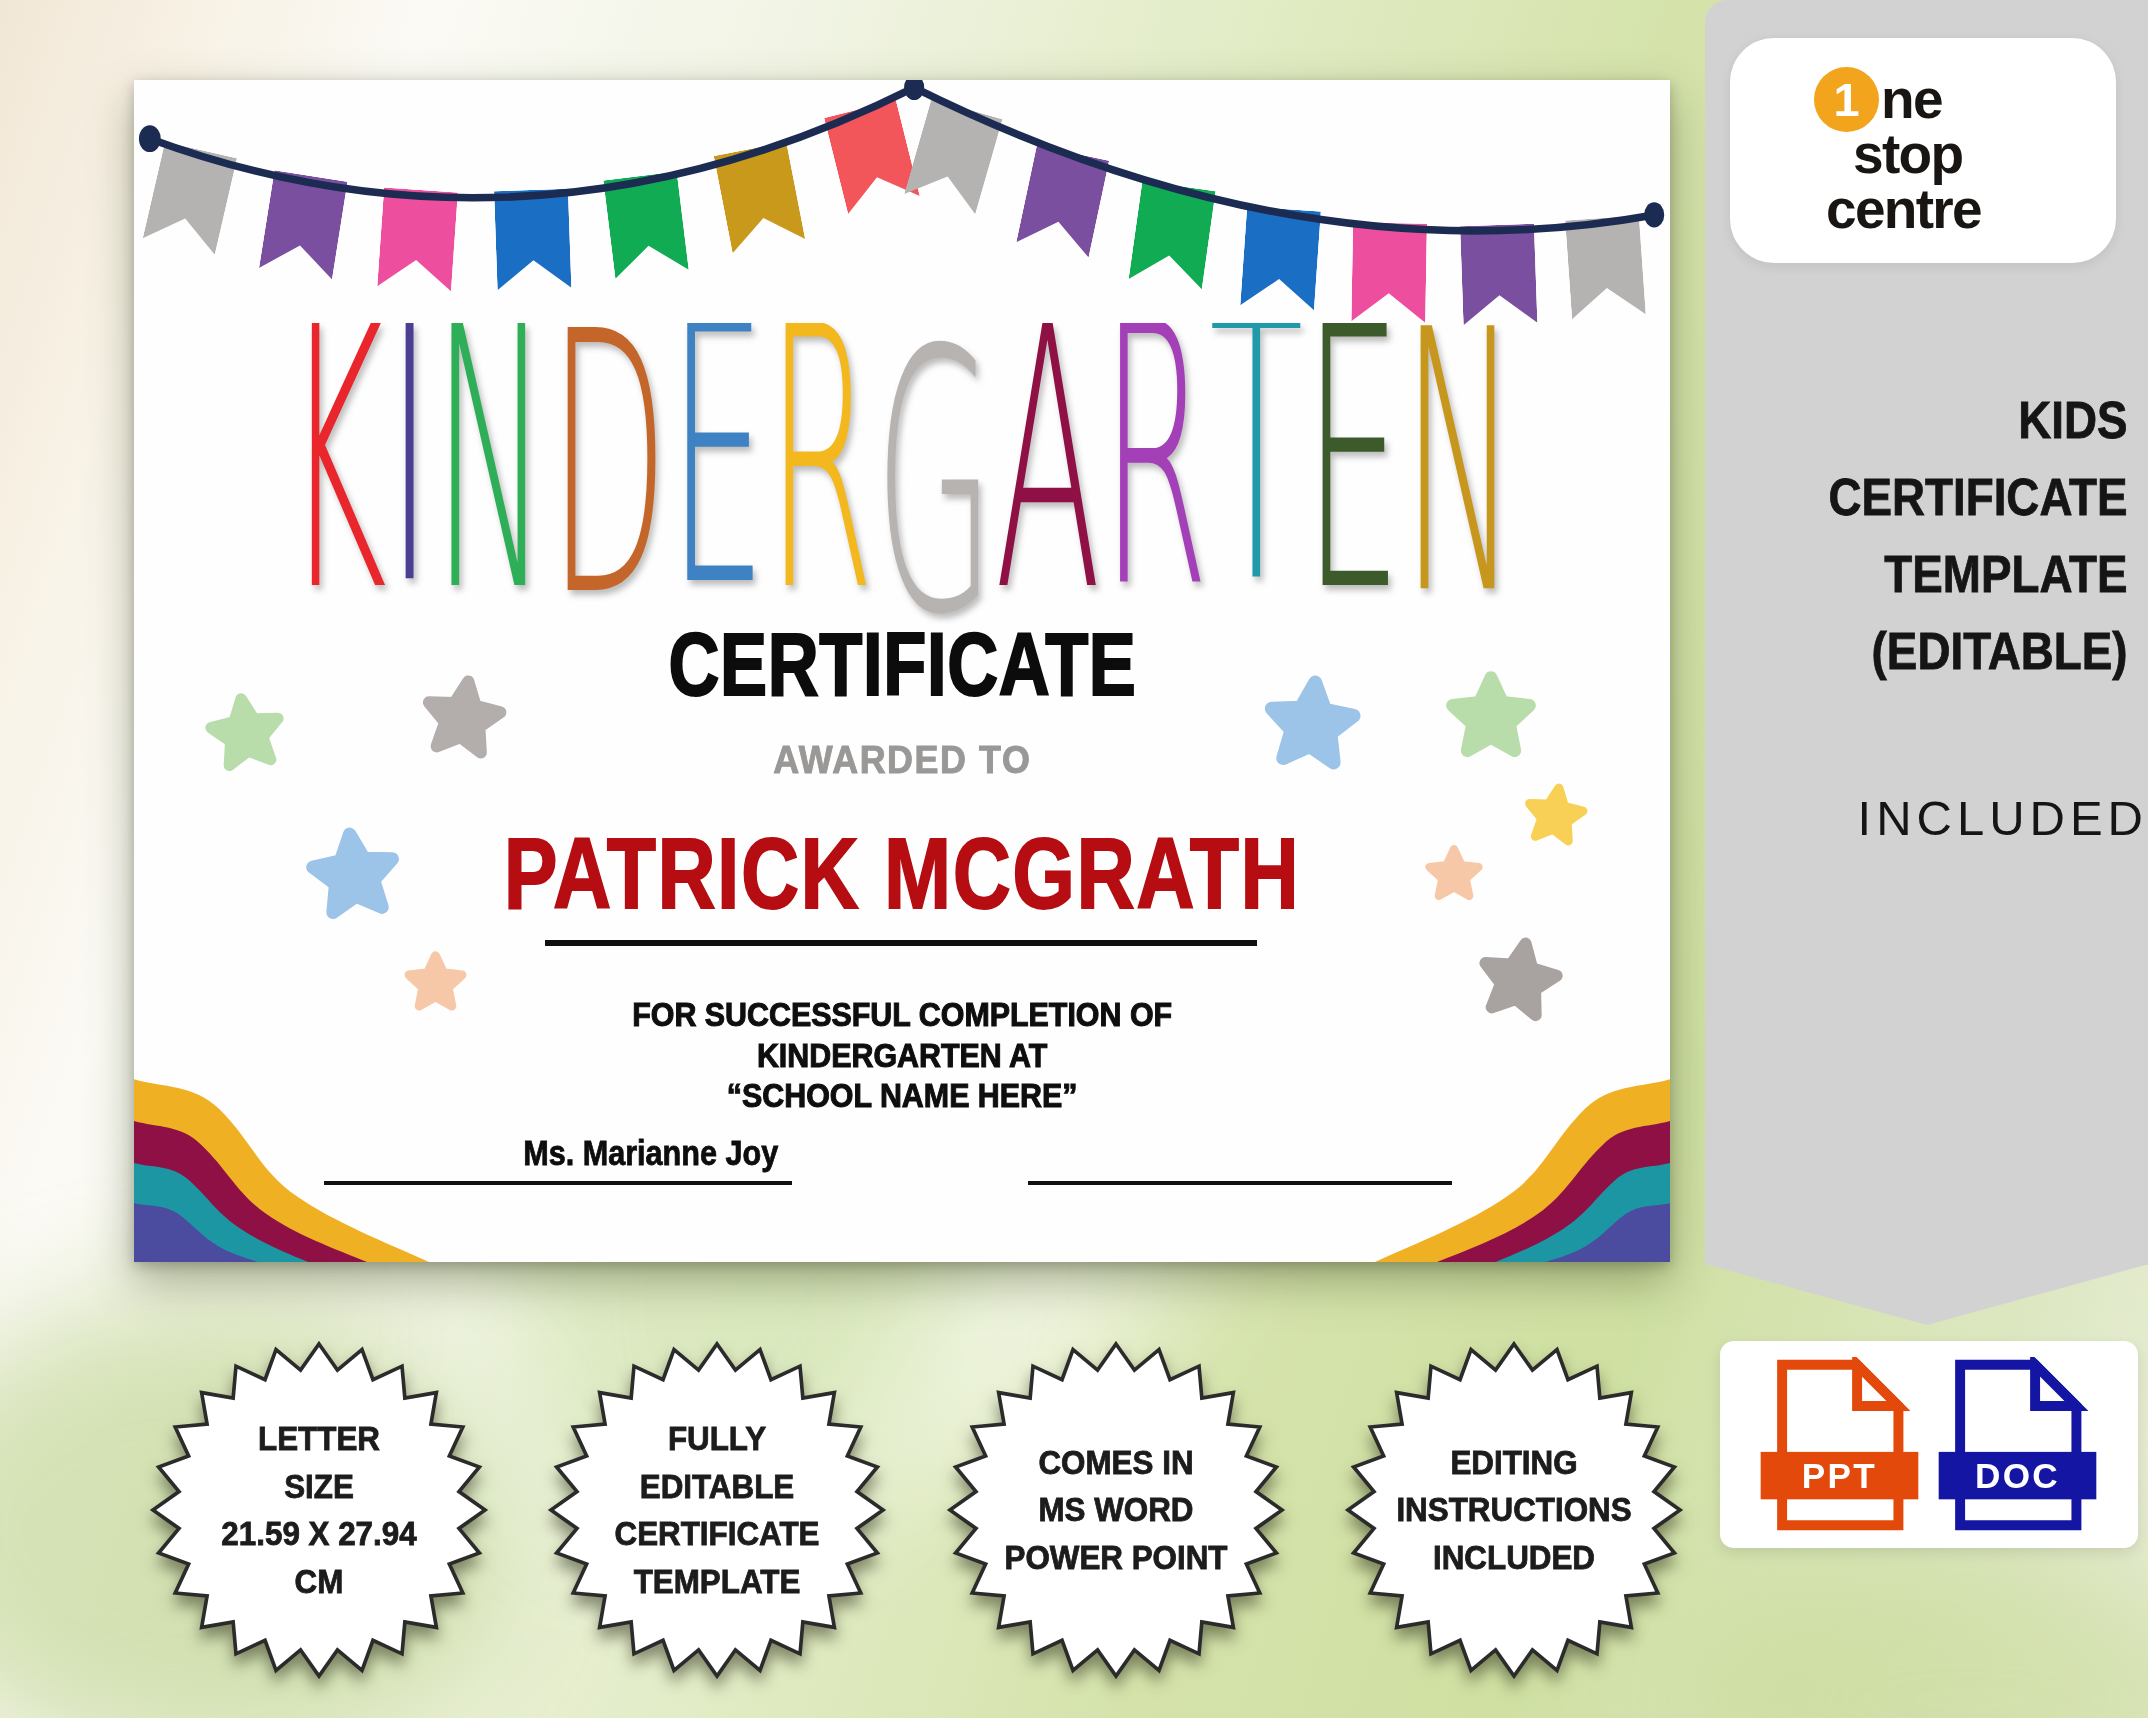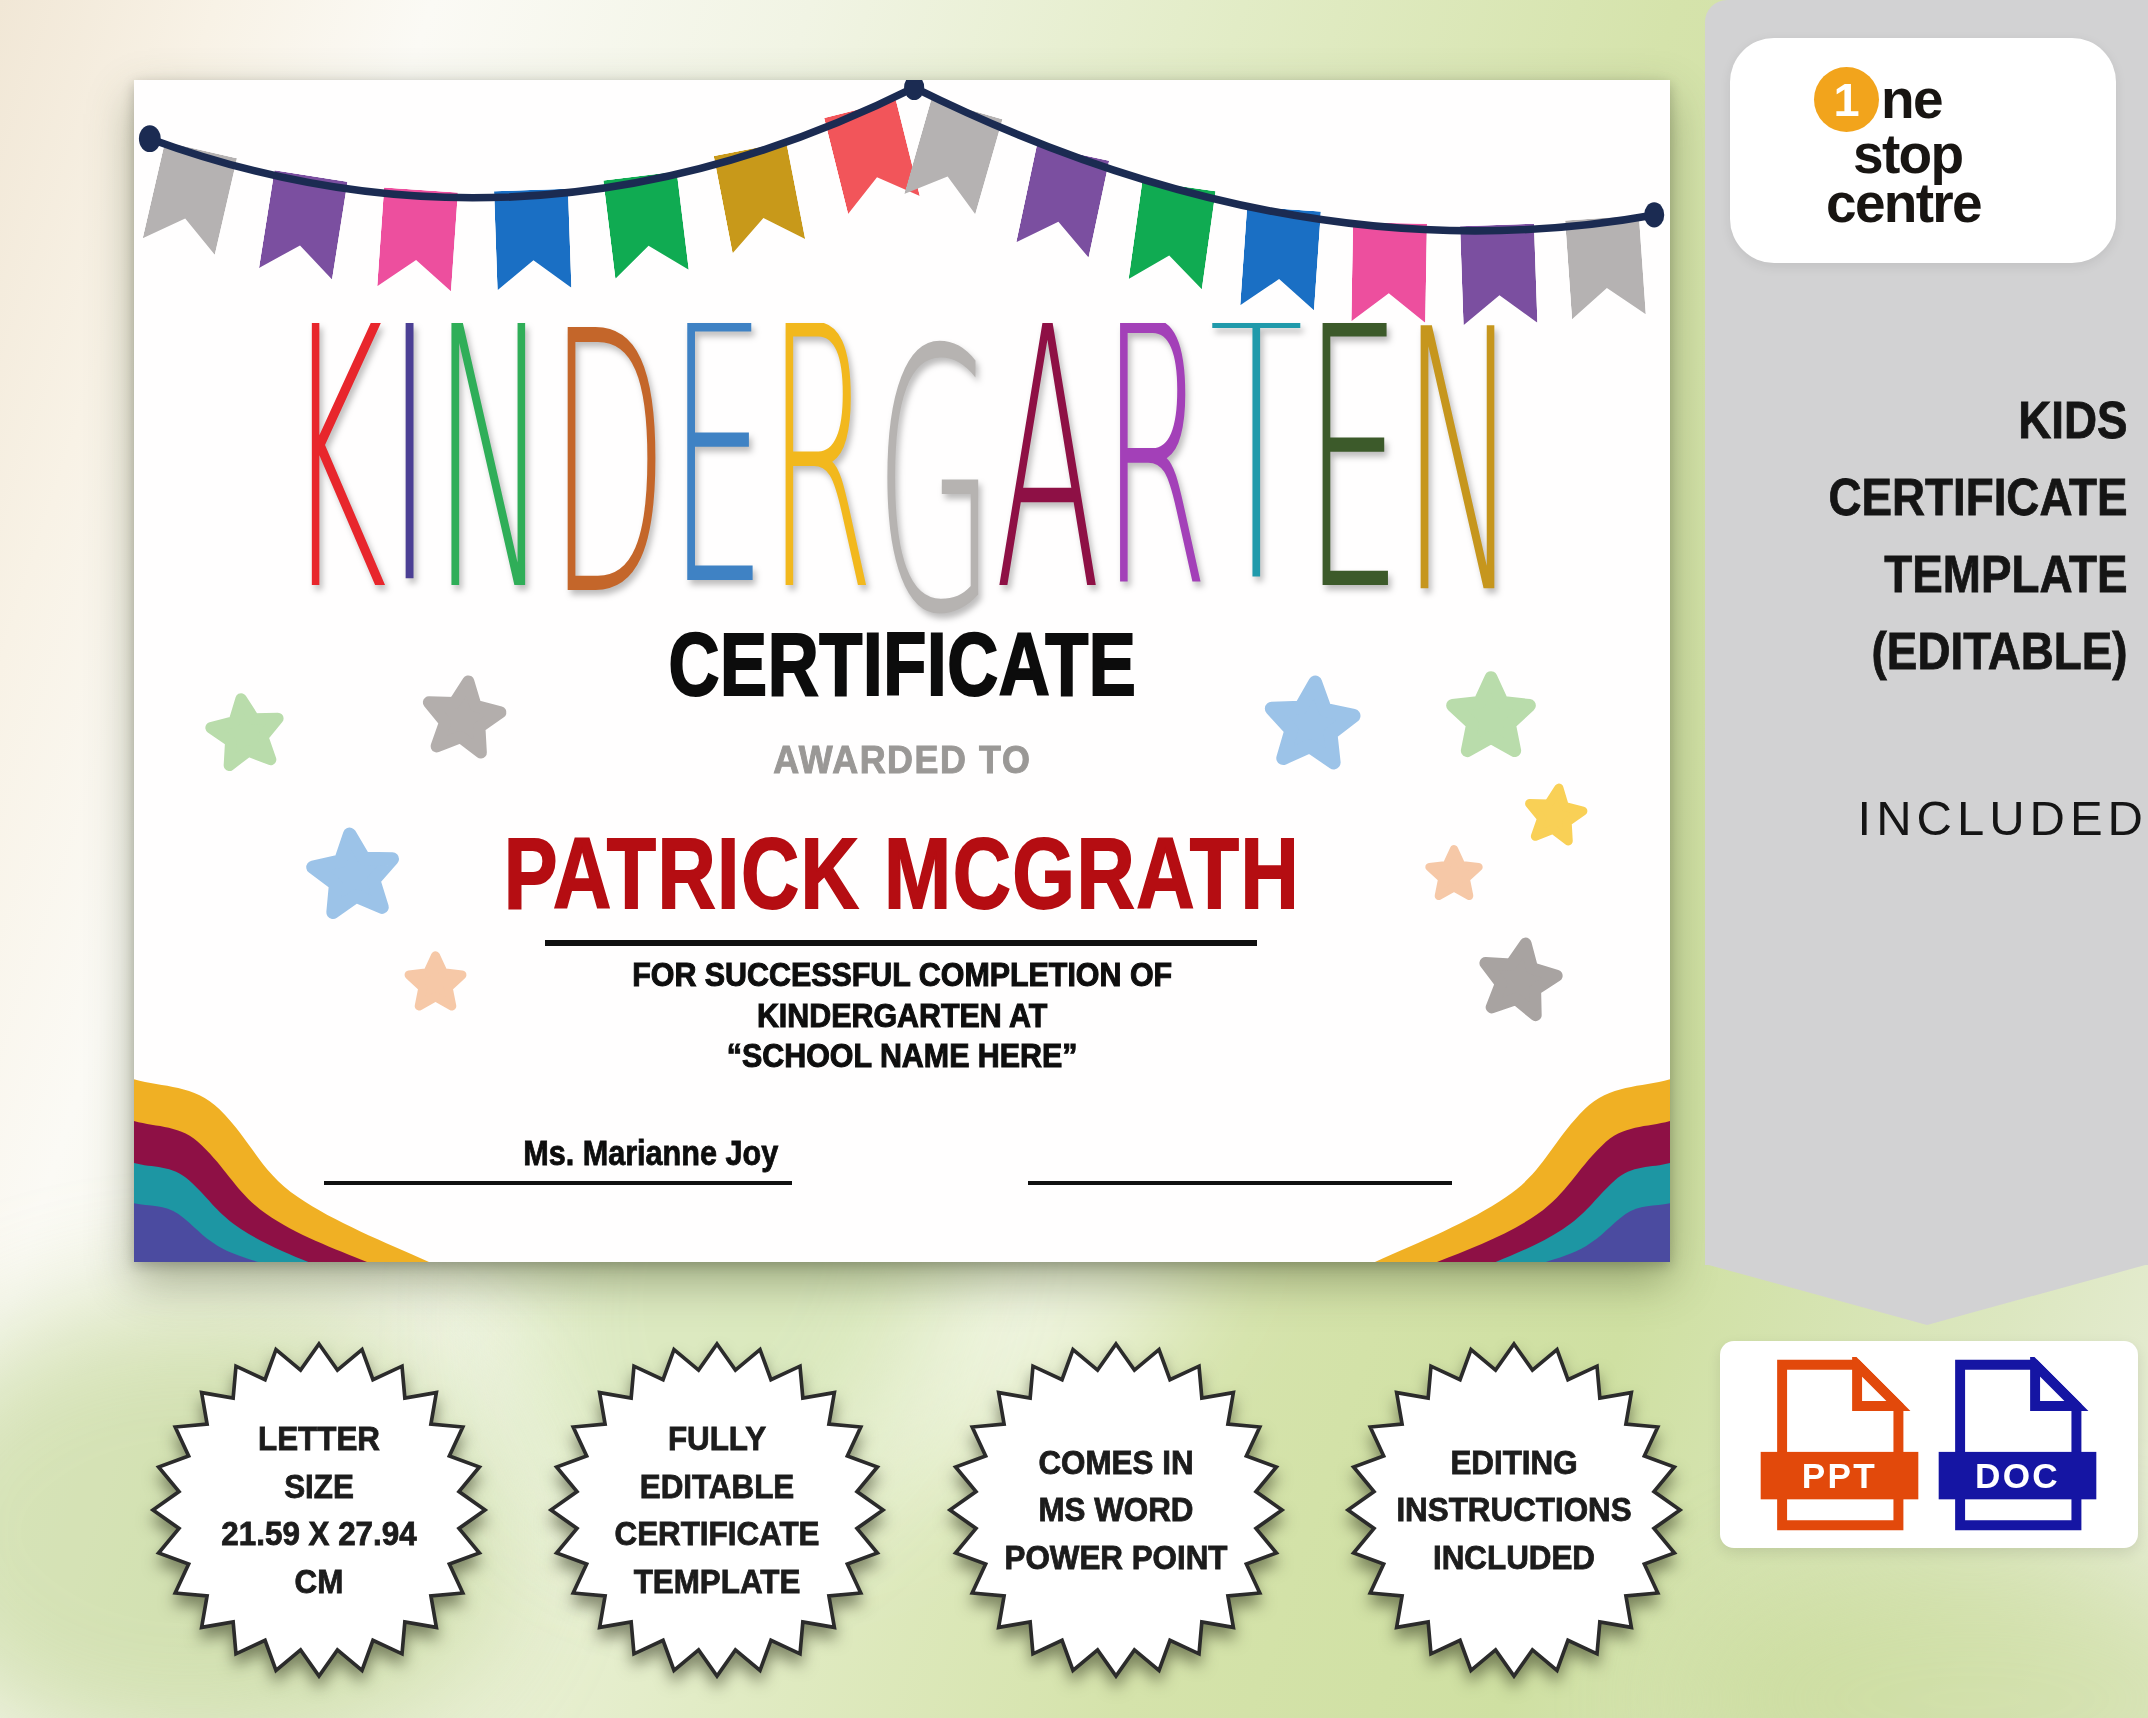--- a/index.html
+++ b/index.html
@@ -25,21 +25,21 @@
 
   .ctext{position:absolute;left:134px;width:1536px;text-align:center;white-space:pre-line;}
   .ctext>span{display:inline-block;}
   .heading{top:615px;font-size:86px;font-weight:bold;color:#0c0c0c;letter-spacing:0.8px;}
   .heading>span{transform:scale(.82,1.03);-webkit-text-stroke:2.1px #0c0c0c;}
   .awarded{top:738px;font-size:39px;font-weight:bold;color:#9a9896;letter-spacing:1.7px;}
   .awarded>span{transform:scale(.92,1);-webkit-text-stroke:1px #9a9896;}
   .recipient{top:818px;font-size:96px;font-weight:bold;}
   .recipient>span{transform:scale(.84,1.05);-webkit-text-stroke:1.7px currentColor;letter-spacing:1.7px;}
   .divider{position:absolute;left:545px;top:940px;width:712px;height:5.9px;background:#101010;}
-  .body-lines{top:958px;font-size:32px;font-weight:bold;color:#0e0e0e;line-height:38px;}
+  .body-lines{top:998px;font-size:32px;font-weight:bold;color:#0e0e0e;line-height:38px;}
   .body-lines>span{transform:scale(.95,1.06);-webkit-text-stroke:1px #0e0e0e;}
 
   .sig-block{position:absolute;left:324px;top:1133px;width:468px;text-align:right;font-size:34px;font-weight:bold;color:#0d0d0d;}
   .sig-block>span{display:inline-block;transform:scale(.9,1.05);-webkit-text-stroke:0.8px #0d0d0d;}
   .date-block{position:absolute;left:1028px;top:1129px;width:424px;text-align:center;font-size:34px;font-weight:bold;color:#0d0d0d;}
   .date-block>span{display:inline-block;transform:scale(.88,1.05);-webkit-text-stroke:0.8px #0d0d0d;}
   .date-block sup{font-size:20px;vertical-align:super;}
   .date-rest{margin-left:10px;}
   .sig-line{position:absolute;height:4.2px;background:#111;top:1181px;}
   .sig-line.l1{left:324px;width:468px;}
@@ -48,21 +48,21 @@
   
   .panel{position:absolute;left:1705px;top:0;width:443px;height:1265px;background:#d2d2d3;border-radius:22px 0 0 0;}
   .panel-tail{position:absolute;left:1705px;top:1264px;width:0;height:0;
     border-left:222px solid transparent;border-right:222px solid transparent;border-top:61px solid #d2d2d3;}
   .logo-card{position:absolute;left:25px;top:38px;width:386px;height:225px;background:#fff;border-radius:44px;box-shadow:0 3.4px 11.7px rgba(0,0,0,.08);}
   .logo-circle{position:absolute;left:84px;top:28.5px;width:65px;height:65px;border-radius:50%;
     color:#fff;font-size:47px;font-weight:bold;display:flex;align-items:center;justify-content:center;}
   .logo-line{position:absolute;font-size:55px;font-weight:bold;letter-spacing:-1.7px;color:#181512;line-height:54px;}
   .logo-ne{left:151px;top:34px;}
   .logo-stop{left:123px;top:89px;}
-  .logo-centre{left:96px;top:138px;}
+  .logo-centre{left:96px;top:144px;}
 
   .panel-text{position:absolute;left:0;width:443px;text-align:right;color:#151515;white-space:pre-line;}
   .panel-text>span{display:inline-block;}
   .panel-title{top:382px;font-size:52px;font-weight:bold;line-height:77px;}
   .panel-title>span{transform:scaleX(.88);-webkit-text-stroke:0.8px #151515;}
   .panel-orient{top:789px;font-size:49px;letter-spacing:5px;line-height:59px;}
   .panel-size{top:926px;font-size:49px;font-weight:bold;line-height:77px;}
   .panel-size>span{transform:scaleX(.85);-webkit-text-stroke:0.8px #151515;}
 
   

